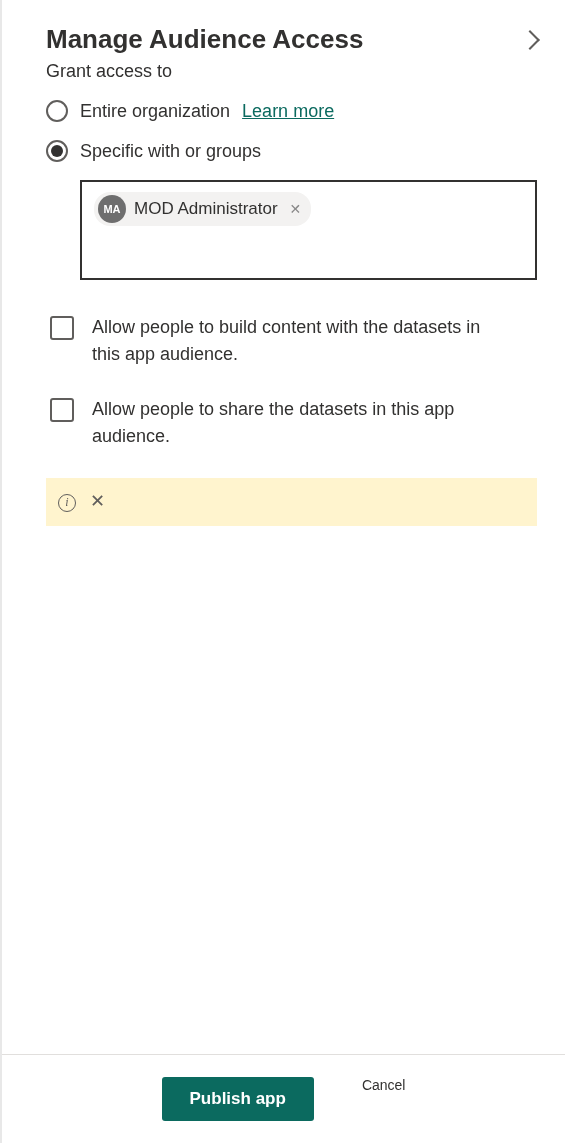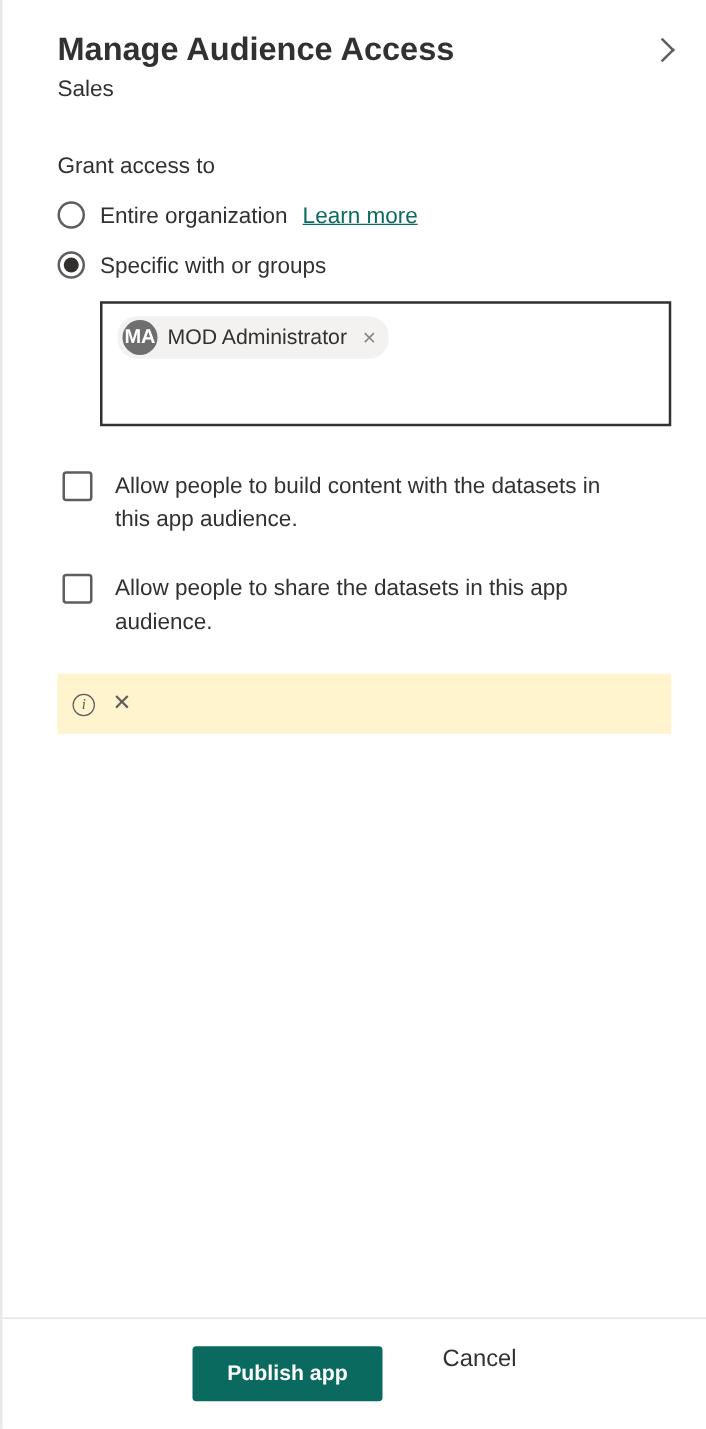--- a/index.html
+++ b/index.html
@@ -95,21 +95,21 @@
       background: #f3f2f1;
       border-radius: 16px;
       padding: 3px 10px 3px 4px;
       margin-bottom: 14px;
     }
     .avatar {
       width: 28px; height: 28px;
       border-radius: 50%;
       background: #6e6e6e;
       color: #fff;
-      font-size: 16px;
+      font-size: 11px;
       font-weight: 700;
       display: flex;
       align-items: center;
       justify-content: center;
     }
     .chip-text {
       font-size: 17px;
       color: #323130;
     }
     .chip-x {
@@ -270,34 +270,33 @@
       border: none;
       font-size: 17px;
       font-weight: 600;
       padding: 12px 28px;
       border-radius: 3px;
       cursor: pointer;
     }
     .btn-secondary {
       background: none;
       border: none;
-      font-size: 19px;
+      font-size: 14px;
       color: #323130;
       cursor: pointer;
     }
   </style>
 </head>
 <body>
 
 <div class="panel-content">
   <div class="header-row">
     <div class="title">Manage Audience Access</div>
     <div class="chevron"></div>
   </div>
-  <div class="subtitle">Sales</div>
 
   <div class="section-label">Grant access to</div>
 
   <div class="radio-row">
     <div class="radio"></div>
     <span class="radio-label">Entire organization</span>
     <a class="link">Learn more</a>
   </div>
 
   <div class="radio-row">

